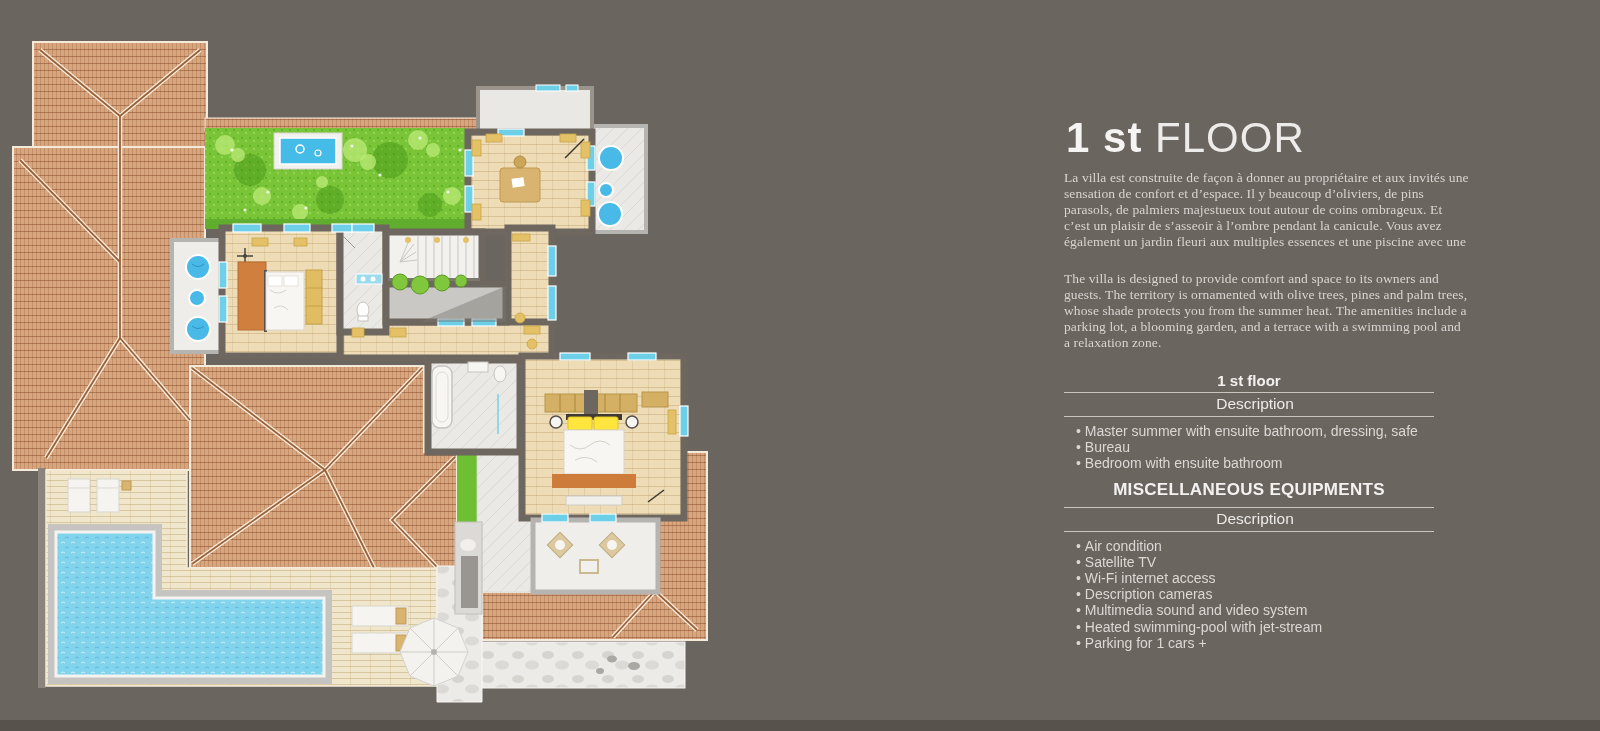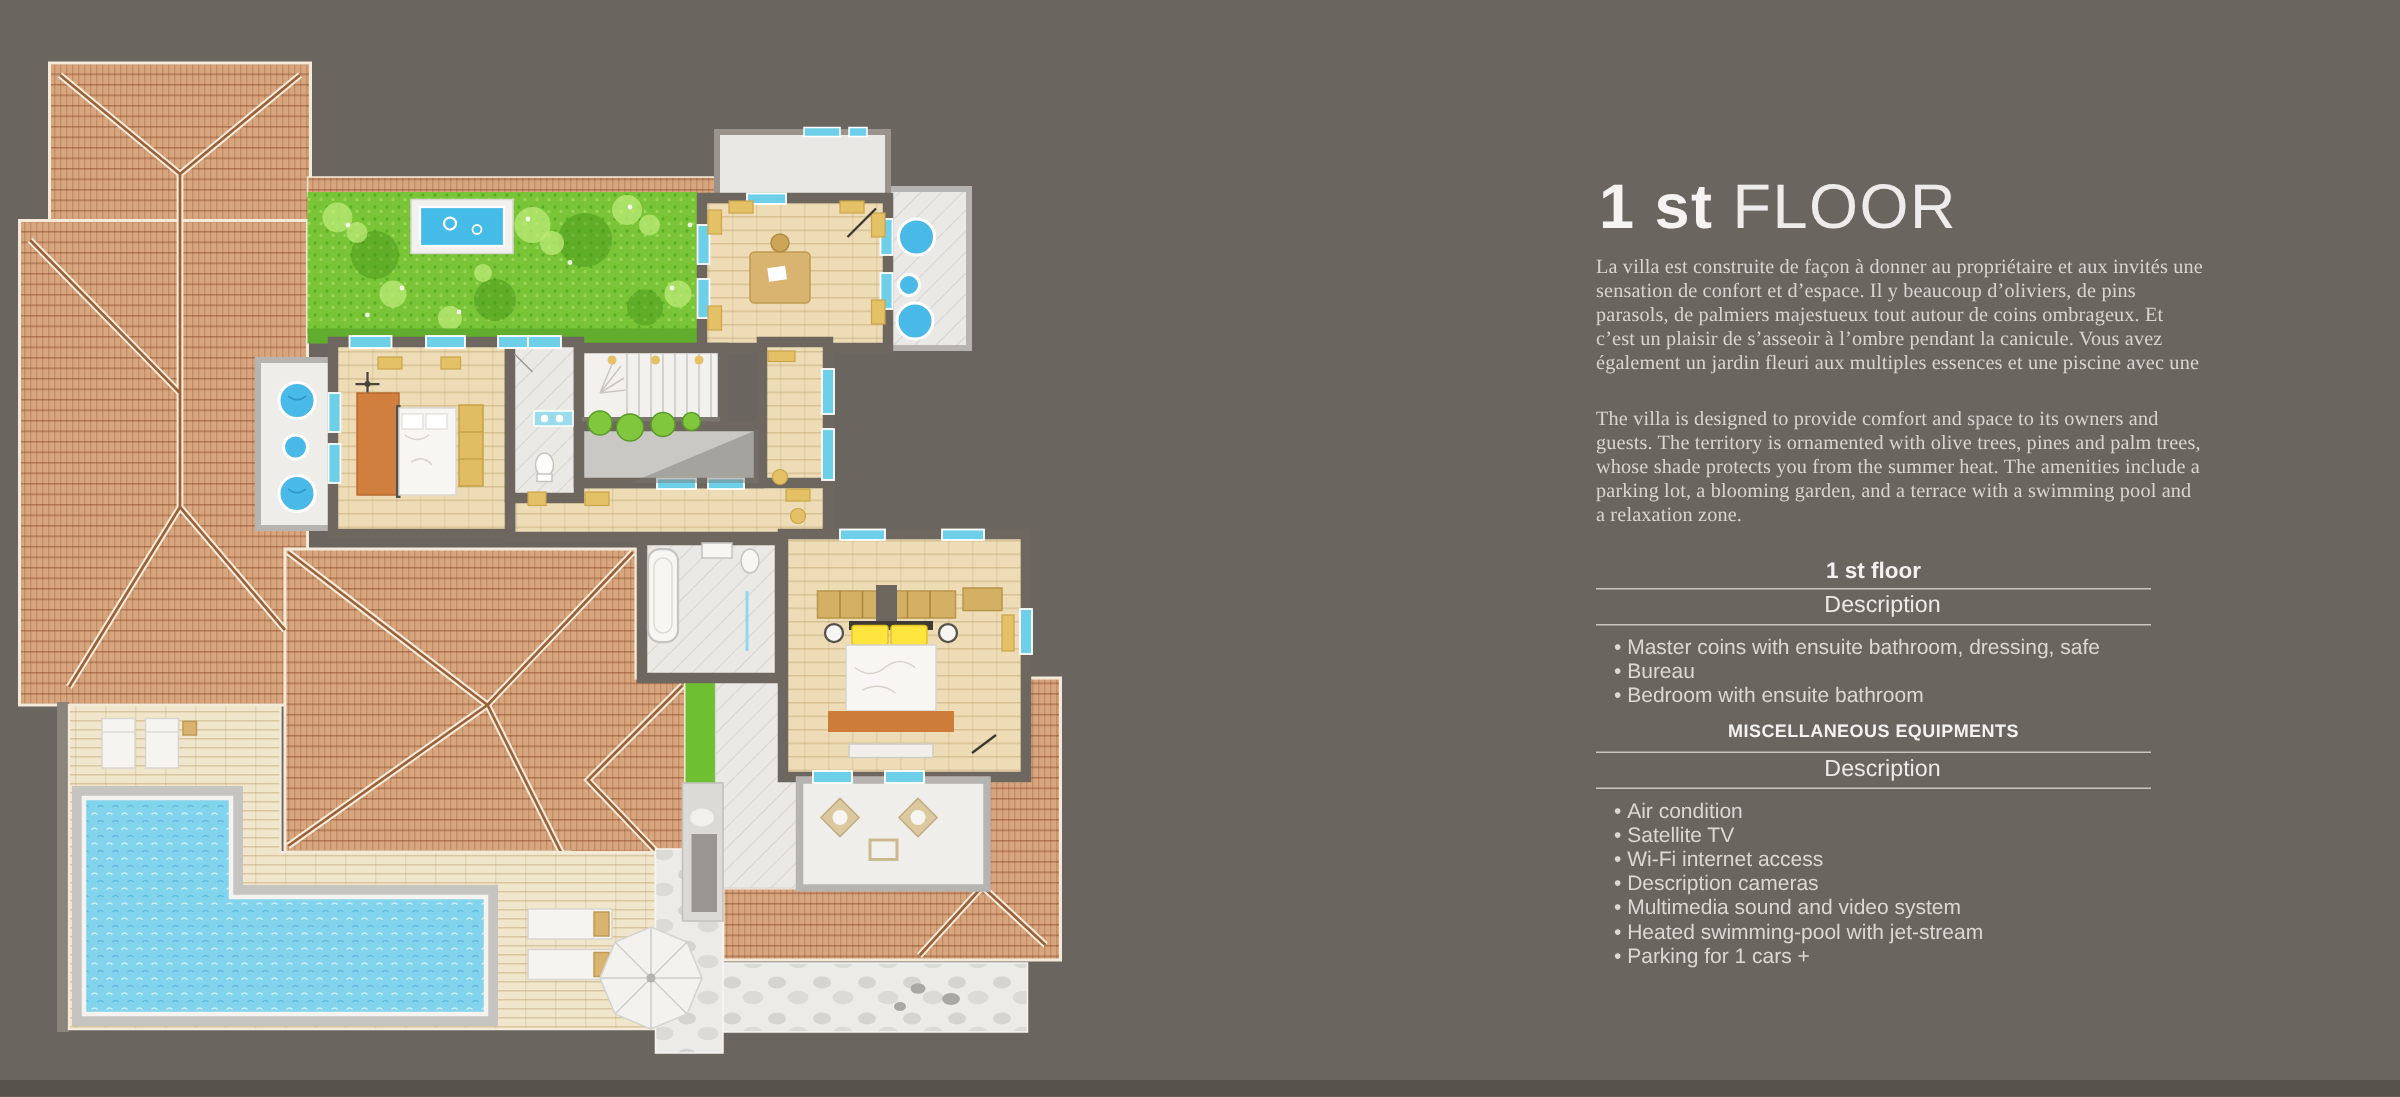--- a/index.html
+++ b/index.html
@@ -16,21 +16,21 @@
   #title{margin:0 0 10px 2px;font-size:42px;line-height:44px;color:#f6f4f2;letter-spacing:1px;font-weight:400;}
   #title .t-bold{font-weight:700;}
   #title .t-light{font-weight:400;opacity:.95;}
   .para{margin:0 0 21px 0;font-size:13.5px;line-height:16px;letter-spacing:.1px;white-space:pre-line;color:#d9d5d1;font-family:Liberation Serif, serif;}
   .col{width:370px;}
   .caption{font-weight:700;font-size:15px;color:#f3f1ef;text-align:center;margin:2px 0 3px 0;}
   .rule{border:0;border-top:1.5px solid rgba(225,222,218,.8);margin:0;}
   .desc{font-size:15.5px;color:#eceae6;padding:2px 0 3px 12px;text-align:center;}
   ul{margin:6px 0 8px 0;padding:0 0 0 12px;list-style:none;font-size:14px;line-height:16.2px;color:#dcd8d4;}
   li::before{content:"\2022\00a0";}
-  .equip-title{font-weight:700;font-size:12px;color:#f4f2f0;text-align:center;letter-spacing:.3px;margin:6px 0 7px 0;}
+  .equip-title{font-weight:700;font-size:17px;color:#f4f2f0;text-align:center;letter-spacing:.3px;margin:6px 0 7px 0;}
 </style>
 </head>
 <body>
 
 <svg id="plan" width="1040" height="731" viewBox="0 0 1040 731" xmlns="http://www.w3.org/2000/svg">
   <defs>
     <pattern id="tile" width="4" height="7" patternUnits="userSpaceOnUse">
       <rect width="4" height="7" fill="#d8a67e"></rect>
       <path d="M0,0.5H4" stroke="rgba(125,62,30,0.45)" stroke-width="1"></path>
       <path d="M0.5,0V7" stroke="rgba(125,62,30,0.28)" stroke-width="0.8"></path>
@@ -340,21 +340,21 @@
 whose shade protects you from the summer heat. The amenities include a
 parking lot, a blooming garden, and a terrace with a swimming pool and
 a relaxation zone.</p>
 
   <div class="col">
     <div class="caption">1 st floor</div>
     <hr class="rule">
     <div class="desc">Description</div>
     <hr class="rule">
     <ul>
-        <li>Master coins with ensuite bathroom, dressing, safe</li>
+        <li>Master summer with ensuite bathroom, dressing, safe</li>
         <li>Bureau</li>
         <li>Bedroom with ensuite bathroom</li>
       </ul>
 
     <div class="equip-title">MISCELLANEOUS EQUIPMENTS</div>
     <hr class="rule">
     <div class="desc">Description</div>
     <hr class="rule">
     <ul>
         <li>Air condition</li>

